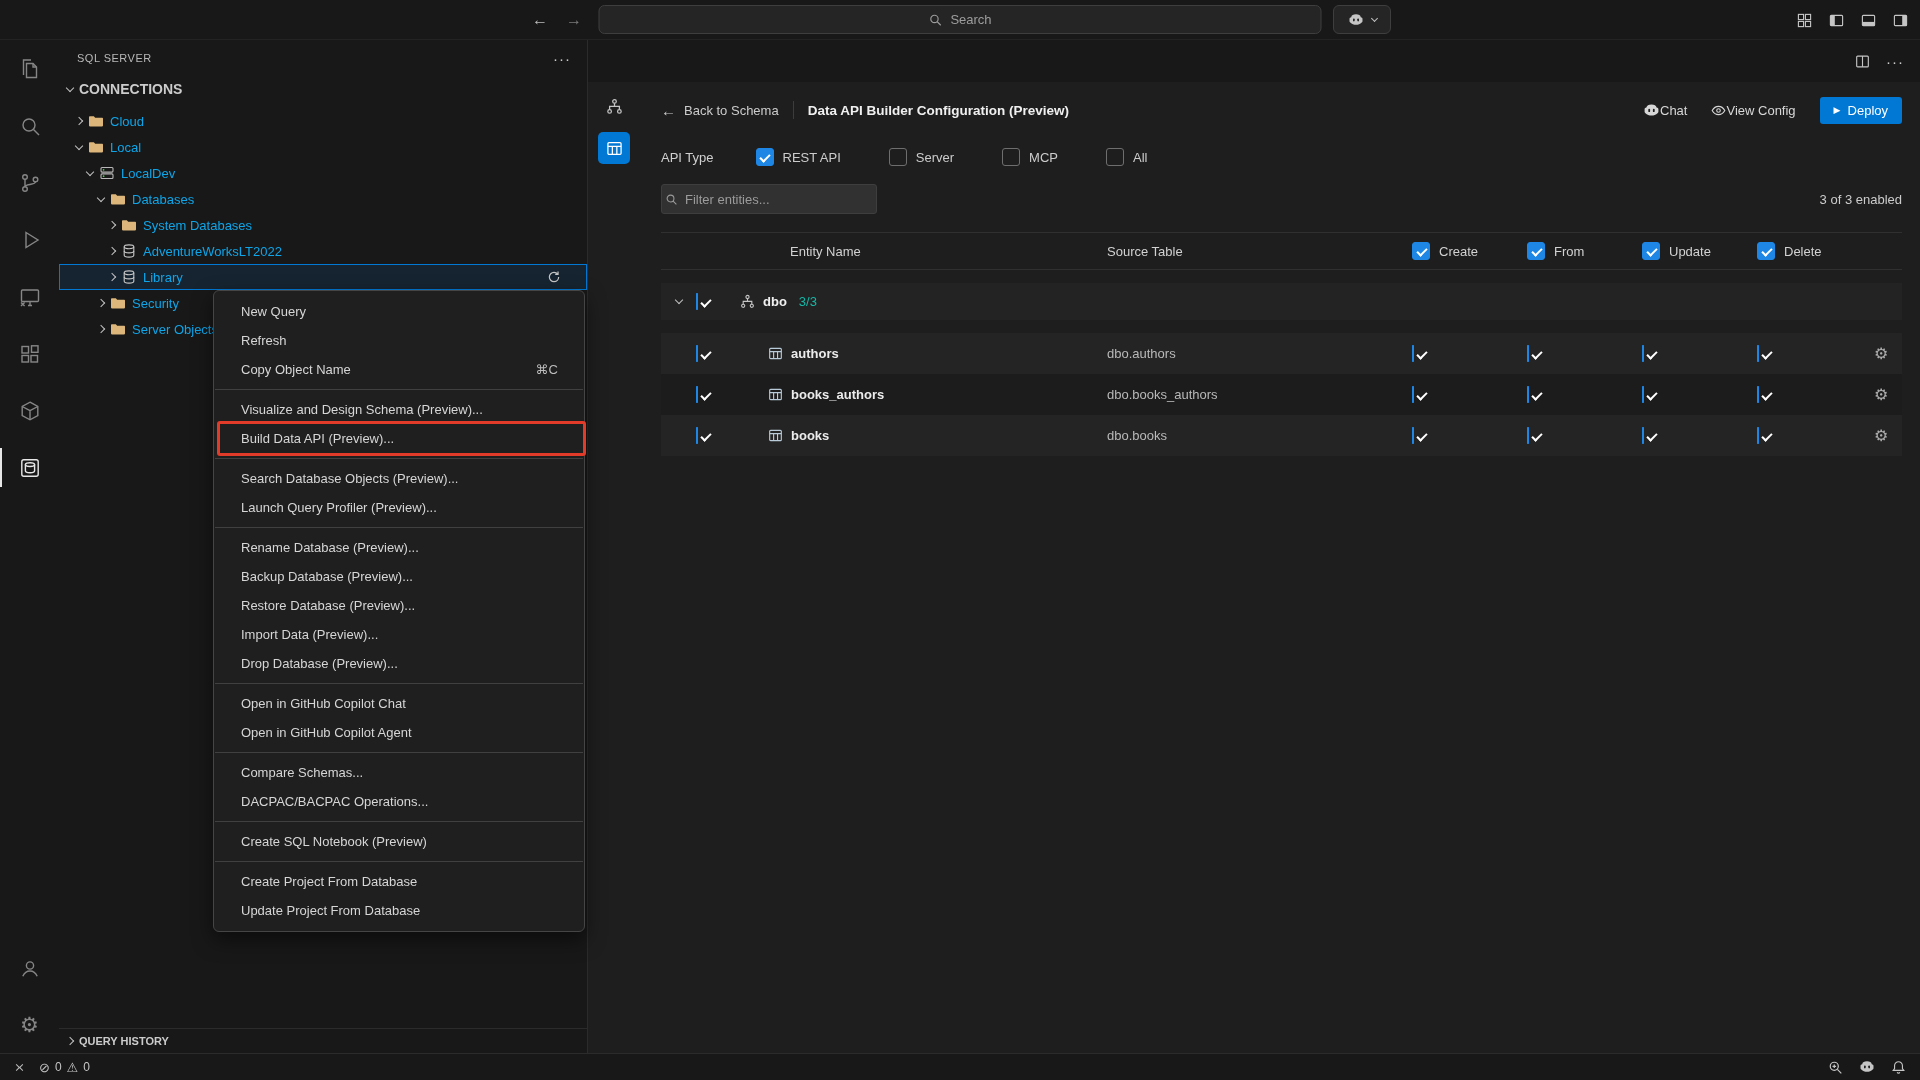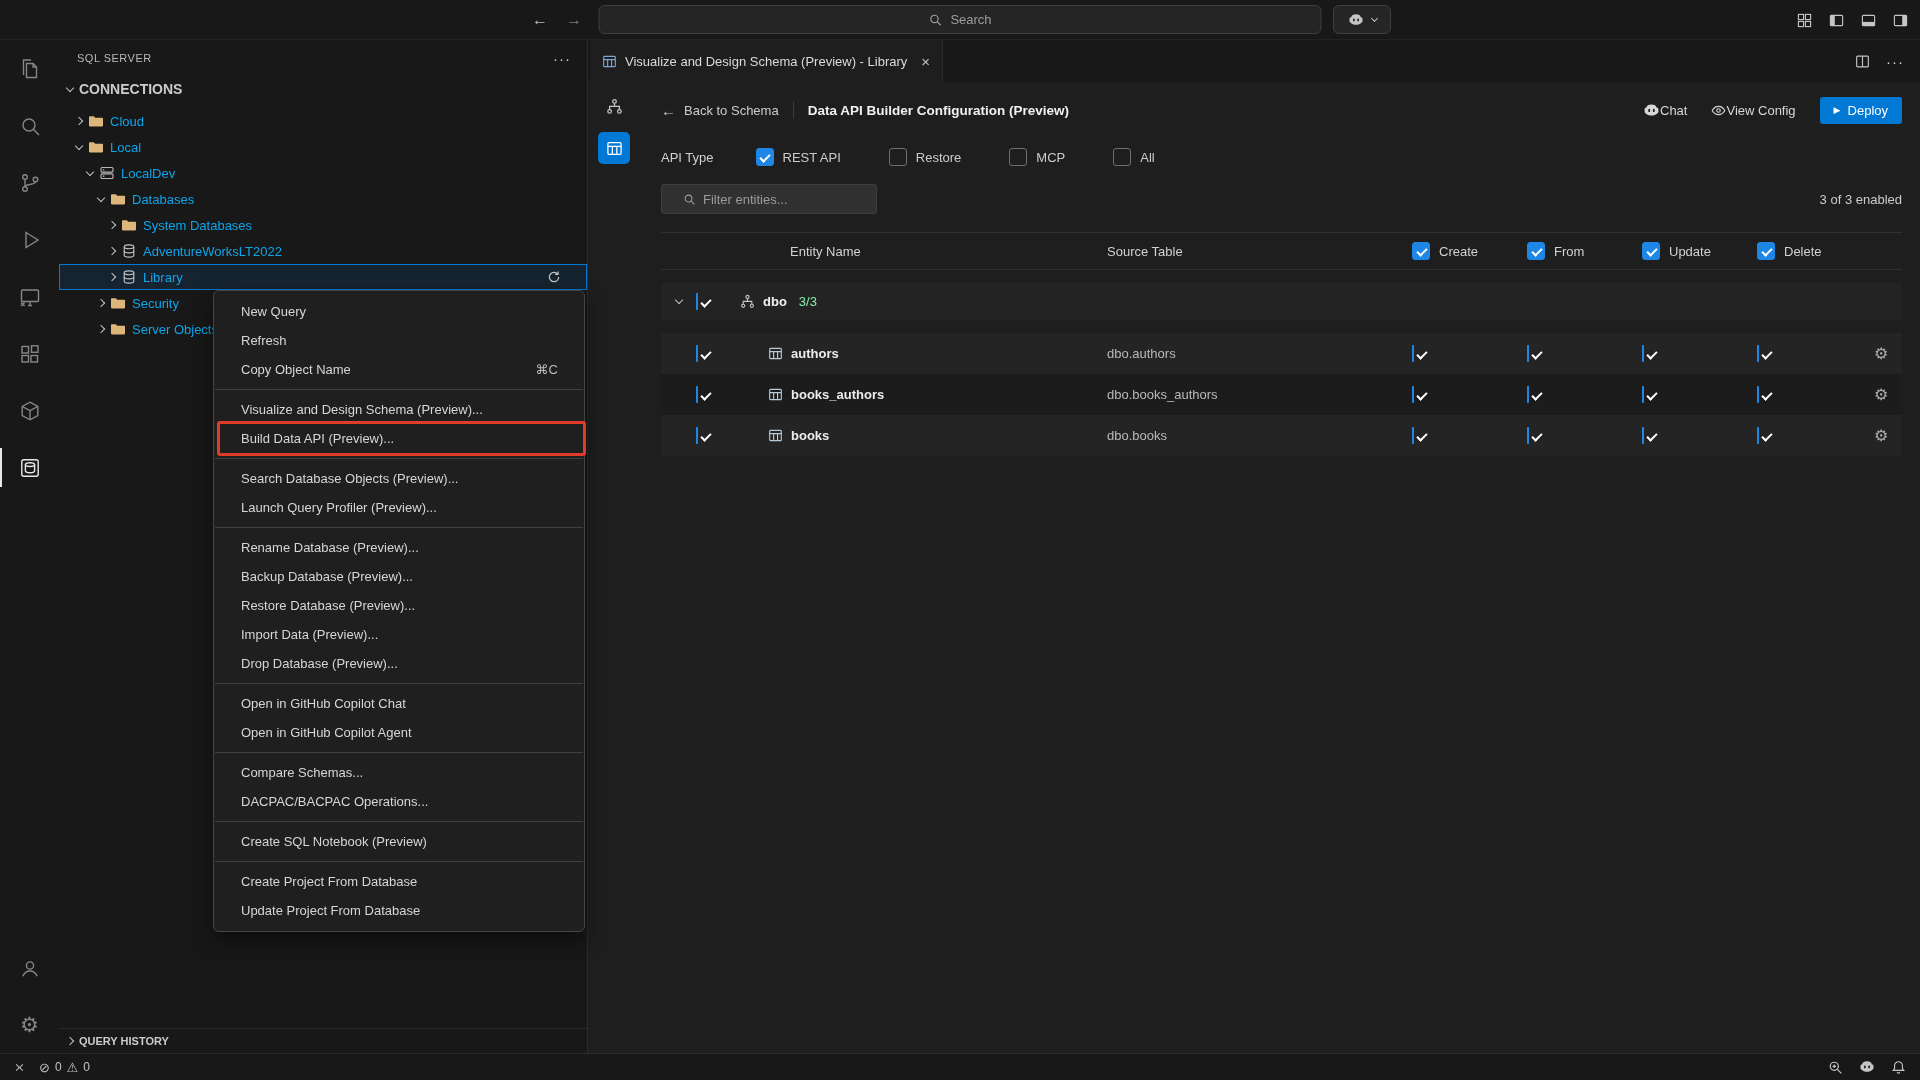--- a/index.html
+++ b/index.html
@@ -75,33 +75,33 @@
   .header-actions { margin-left:auto; display:flex; align-items:center; gap:24px; }
   .hdr-btn { display:flex; align-items:center; color:#d7d7d7; }
   .deploy-btn { background:var(--accent); color:#fff; height:27px; padding:0 14px; border-radius:3px; display:flex; align-items:center; gap:7px; }
   .deploy-btn .play { font-size:9px; }
 
   .api-row { height:38px; flex:none; display:flex; align-items:center; }
   .api-label { margin-right:30px; color:#d0d0d0; }
   .api-option { display:flex; align-items:center; gap:9px; margin-right:36px;margin-left:12px; }
 
   .filter-row { height:46px; flex:none; display:flex; align-items:center; justify-content:space-between; }
-  .filter-input { width:216px; height:30px; background:#313131; border:1px solid #3e3e3e; border-radius:3px; display:flex; align-items:center; gap:7px; padding:0 21px; color:#9b9b9b; }
+  .filter-input { width:216px; height:30px; background:#313131; border:1px solid #3e3e3e; border-radius:3px; display:flex; align-items:center; gap:7px; padding:0 3px; color:#9b9b9b; }
   .filter-input input { flex:1; background:transparent; border:none; outline:none; color:#cccccc; font-family:inherit; font-size:13px; }
   .filter-input input::placeholder { color:#9b9b9b; }
 
   .grid-row { display:grid; grid-template-columns:35px 40px 371px 305px 115px 115px 115px 115px 1fr; align-items:center; }
   .table-header { height:38px; flex:none; margin-top:10px; border-top:1px solid #303030; border-bottom:1px solid #303030; color:#d2d2d2; }
   .th-entity { padding-left:54px; }
   .hdr-action { display:flex; align-items:center; gap:9px; }
   .group-row { height:37px; flex:none; margin-top:13px; background:#232324; }
   .chev-cell { display:flex; justify-content:center; }
   .name-cell { display:flex; align-items:center; gap:8px; padding-left:4px; }
   .group-name { font-weight:700; color:#f0f0f0; }
-  .group-count { color:#86efac; margin-left:4px; }
+  .group-count { color:#14b8a6; margin-left:4px; }
   .rows { flex:none; margin-top:13px; }
   .entity-row { height:41px; }
   .rows .entity-row:nth-child(odd) { background:#242425; }
   .rows .entity-row:nth-child(even) { background:#1c1c1d; }
   .entity-name-cell { display:flex; align-items:center; gap:8px; padding-left:32px; color:#b9cbd8; }
   .entity-name { font-weight:700; color:#ececec; }
   .source-cell { color:#b9b9b9; }
   .gear-cell { display:flex; justify-content:flex-start; padding-left:2px; color:#ababab; font-size:16px; }
 
   .cb { width:18px; height:18px; border-radius:3px; border:1px solid #6e6e6e; background:transparent; position:relative; flex:none; }
@@ -386,30 +386,20 @@
 
       </div>
       <div class="query-history">
         <span class="chev right"></span>
         <span>QUERY HISTORY</span>
       </div>
     </aside>
 
     <section class="editor">
       <div class="tabbar">
-        <div class="tab">
-          <span class="tab-icon">
-            <svg width="15" height="15" viewBox="0 0 16 16" fill="none" stroke="currentColor" stroke-width="1.2">
-                <rect x="1.8" y="2.5" width="12.4" height="11" rx="1"></rect>
-                <path d="M1.8 6h12.4M6 6v7.5M10.2 6v7.5"></path>
-              </svg>
-          </span>
-          <span>Visualize and Design Schema (Preview) - Library</span>
-          <span class="close">×</span>
-        </div>
         <div class="tab-actions">
           <span class="ic">
             <svg width="15" height="15" viewBox="0 0 16 16" fill="none" stroke="currentColor" stroke-width="1.2">
                 <rect x="1.8" y="2.3" width="12.4" height="11.4" rx="1"></rect>
                 <path d="M8 2.3v11.4"></path>
               </svg>
           </span>
           <span class="more-dots">···</span>
         </div>
       </div>
@@ -471,21 +461,21 @@
           <div class="api-row">
             <span class="api-label">API Type</span>
 
               <div class="api-option">
                 <span class="cb checked"></span>
                 <span>REST API</span>
               </div>
 
               <div class="api-option">
                 <span class="cb"></span>
-                <span>Restore</span>
+                <span>Server</span>
               </div>
 
               <div class="api-option">
                 <span class="cb"></span>
                 <span>MCP</span>
               </div>
 
               <div class="api-option">
                 <span class="cb"></span>
                 <span>All</span>

